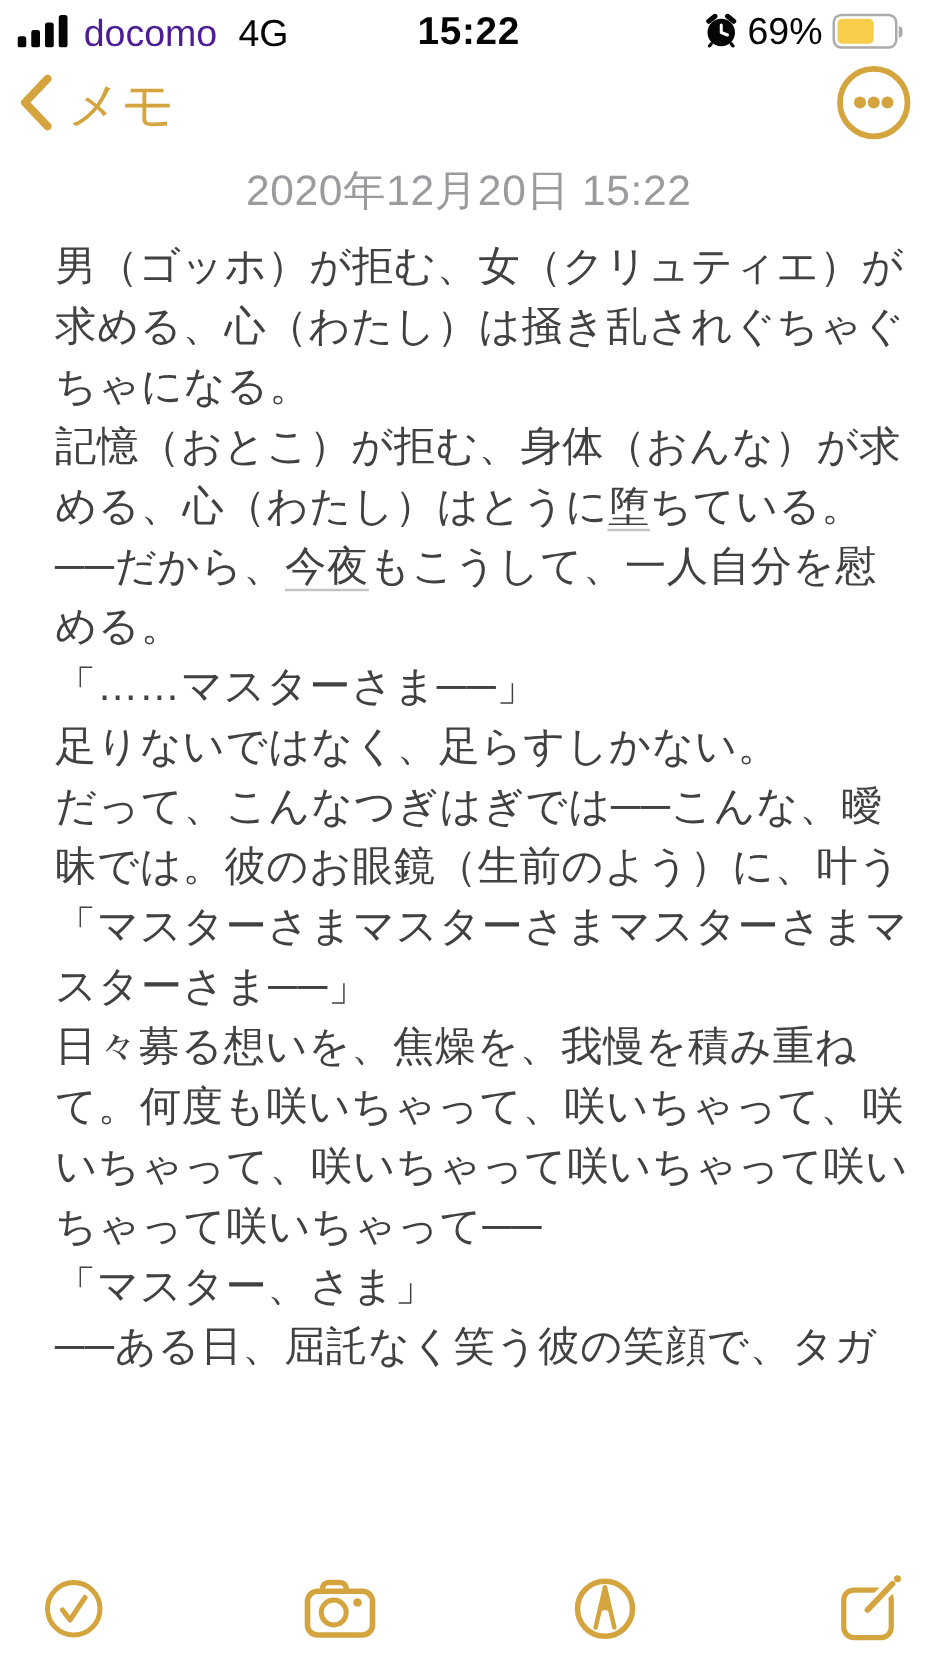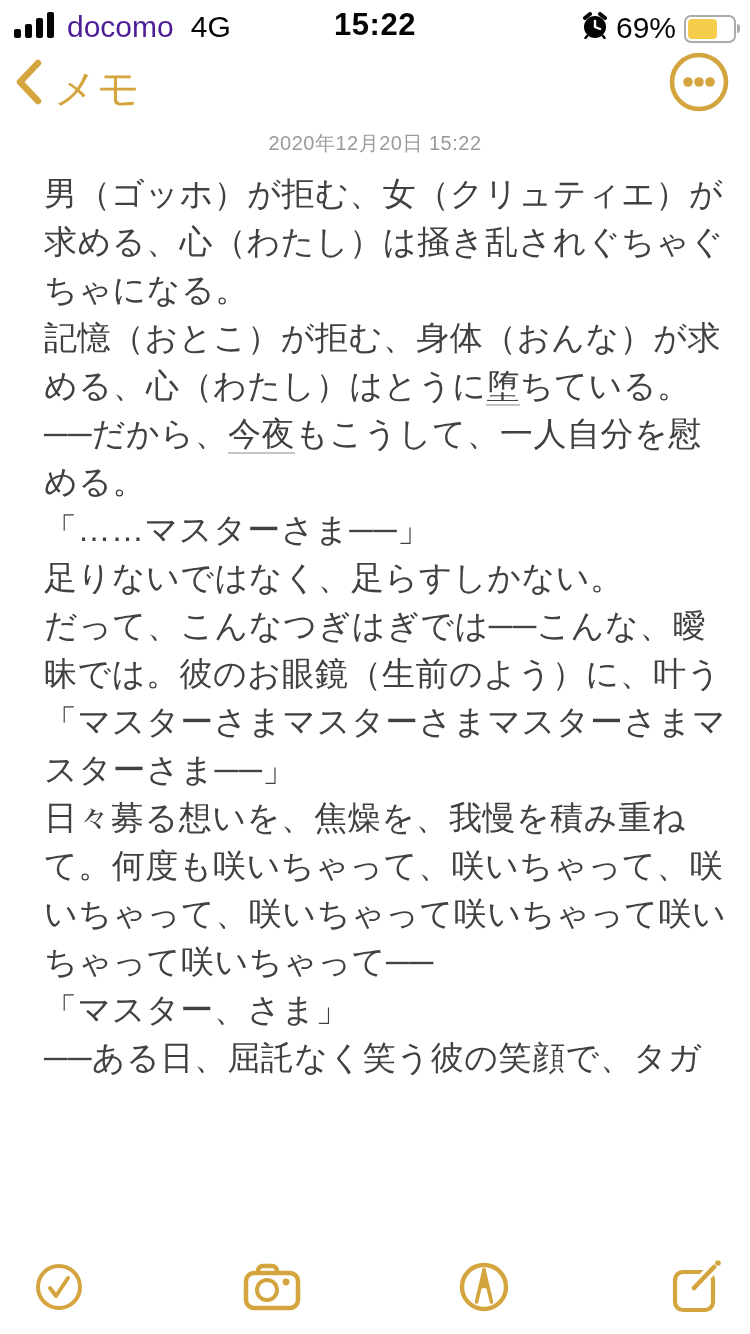--- a/index.html
+++ b/index.html
@@ -6,34 +6,34 @@
   body{font-family:"Liberation Sans",sans-serif;background:#fff;}
   .phone{position:relative;width:750px;height:1334px;background:#ffffff;overflow:hidden;}
 
   
   .status-bar{position:relative;height:46px;display:flex;align-items:center;}
   .sb-time{position:absolute;left:0;right:0;top:7px;text-align:center;
            font-size:31px;font-weight:700;color:#050505;letter-spacing:.5px;}
   .sb-left{display:flex;align-items:flex-end;gap:9px;padding-left:14px;padding-top:8px;z-index:1;}
   .sb-carrier{font-size:30px;color:#4c1d95;line-height:1;}
   .sb-network{font-size:30px;color:#050505;line-height:1;margin-left:8px;}
-  .sb-right{margin-left:auto;display:flex;align-items:flex-end;gap:8px;padding-right:10px;padding-top:8px;z-index:1;}
+  .sb-right{margin-left:auto;display:flex;align-items:flex-start;gap:8px;padding-right:28px;padding-top:8px;z-index:1;}
   .sb-batt-pct{font-size:30px;color:#050505;line-height:1;}
   .battery{position:relative;width:48px;height:24px;border:2px solid #ababab;border-radius:7px;}
   .battery-fill{position:absolute;left:2px;top:2px;bottom:2px;border-radius:4px;}
   .battery-cap{width:3px;height:9px;background:#ababab;border-radius:0 3px 3px 0;margin-left:1px;}
 
   
   .nav-bar{height:76px;display:flex;align-items:center;padding:0 14px;}
-  .back-group{display:flex;align-items:flex-end;gap:12px;cursor:pointer;}
+  .back-group{display:flex;align-items:center;gap:12px;cursor:pointer;}
   .back-label{font-size:42px;line-height:1;}
   .more-btn{margin-left:auto;margin-right:6px;display:flex;align-items:center;}
 
   
-  .note-date{margin-top:8px;text-align:center;font-size:20px;color:#9b9b9f;letter-spacing:.5px;}
+  .note-date{margin-top:8px;text-align:center;font-size:34px;color:#9b9b9f;letter-spacing:.5px;}
   .note-body{padding:13px 34px 0 44px;font-size:33px;line-height:48px;
              color:#414144;letter-spacing:.5px;}
   .note-line{white-space:nowrap;}
   .misspell{border-bottom:2px solid #c4c4c6;}
 
   
   .toolbar{position:absolute;left:0;right:0;bottom:0;height:86px;background:#fff;
            display:flex;align-items:center;justify-content:space-between;
            padding:0 28px 6px 34px;box-sizing:border-box;}
   .tb-btn{background:none;border:none;padding:0;display:flex;align-items:center;cursor:pointer;}

